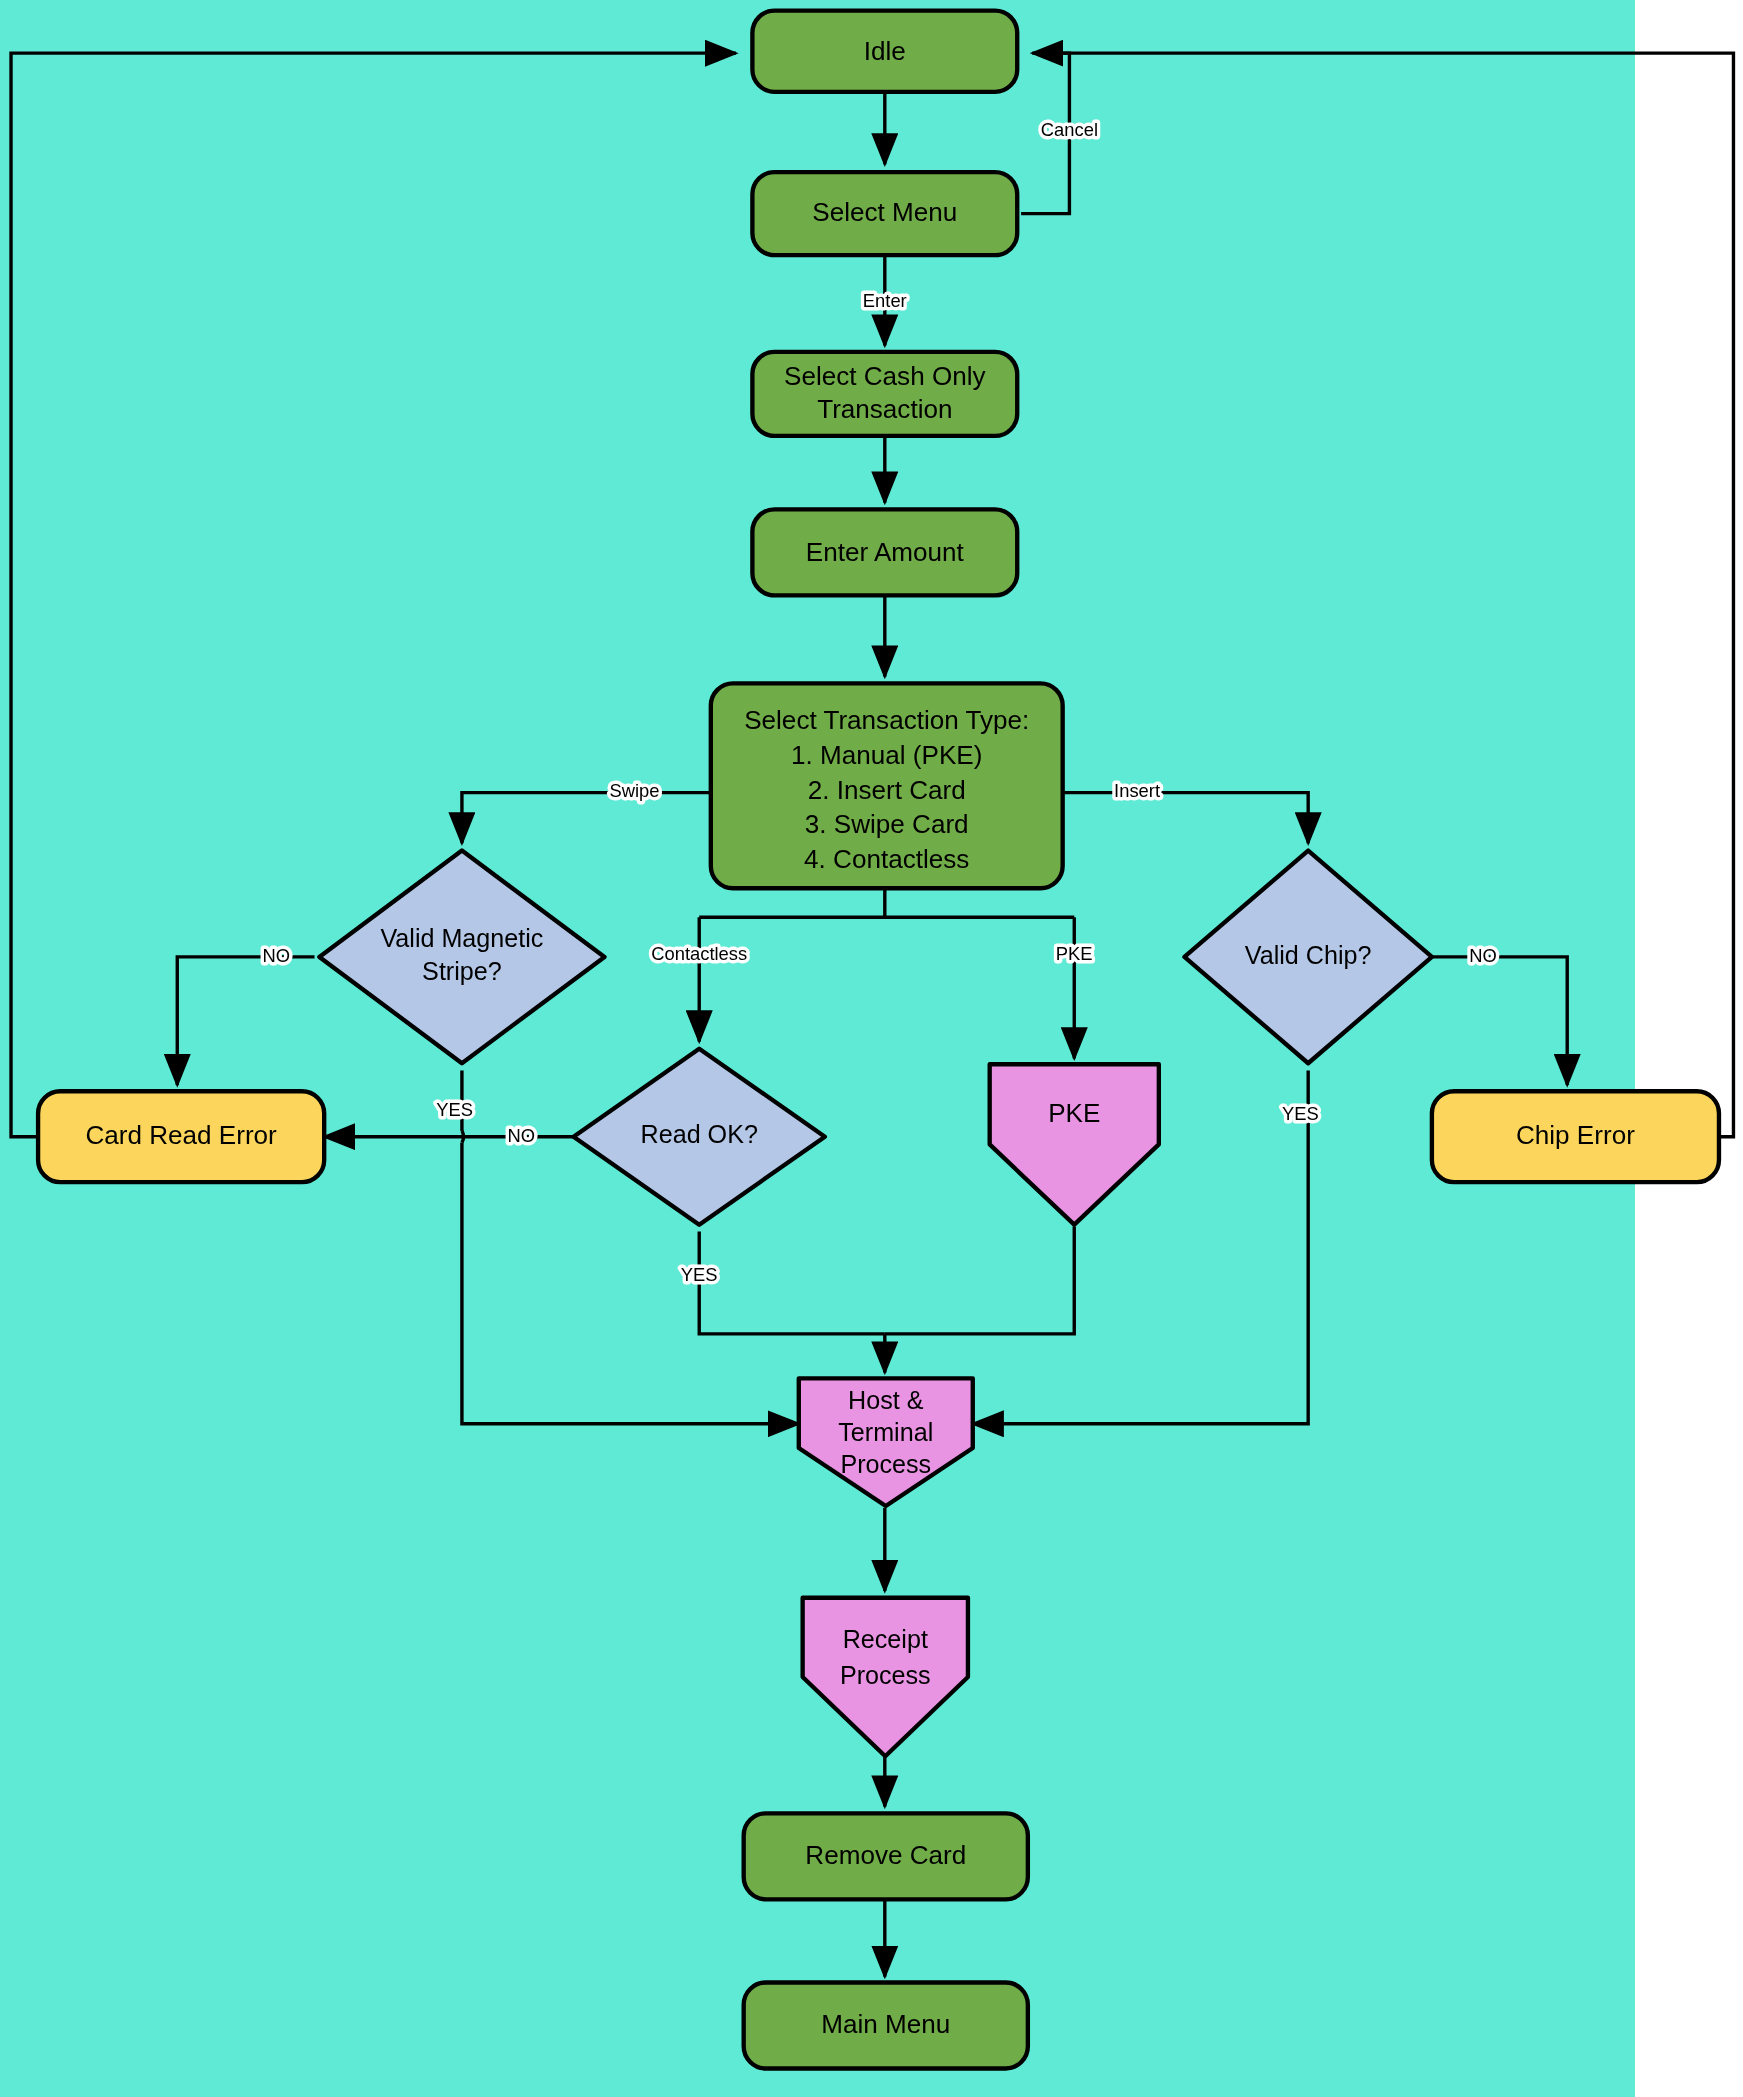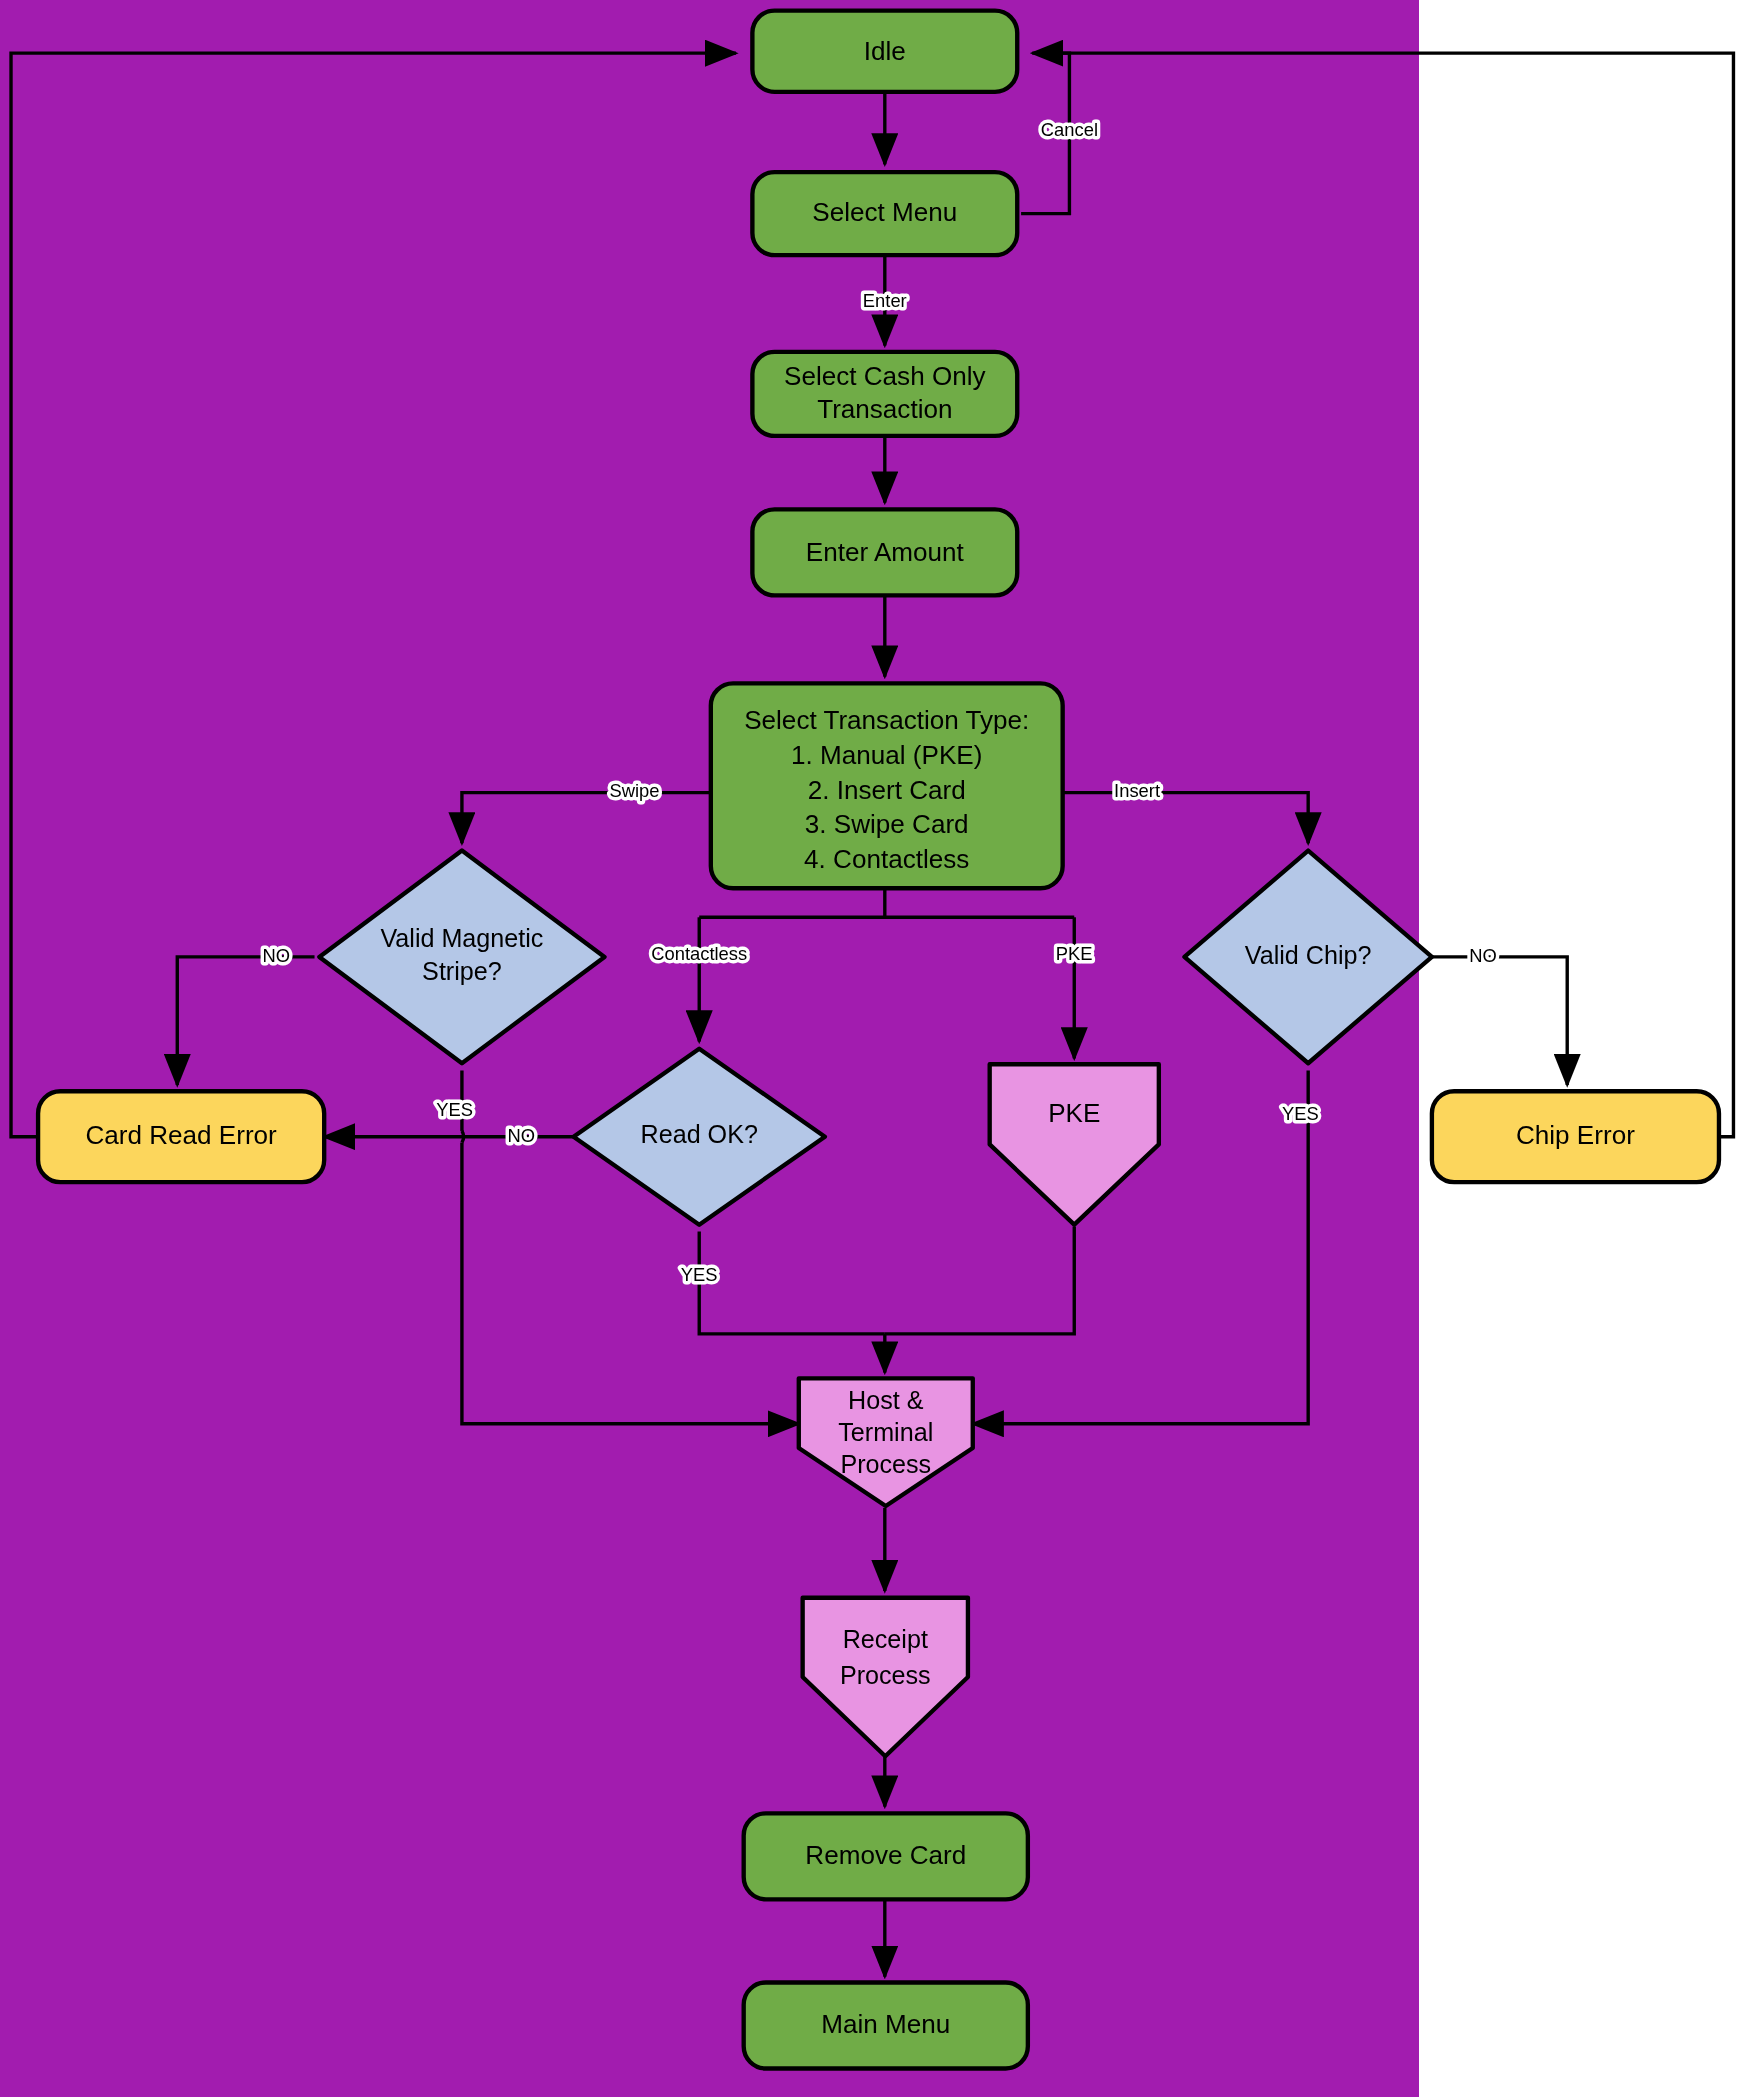--- a/index.html
+++ b/index.html
@@ -2,23 +2,23 @@
 <html style="font-size:7.7px"><head>
 <meta charset="utf-8">
 <style>
   html, body {
     margin: 0;
     padding: 0;
     background: #ffffff;
   }
   #canvas {
     position: relative;
-    width: 1419px;
+    width: 1635px;
     height: 2097px;
-    background: #a21caf;
+    background: #5eead4;
     font-family: "Liberation Sans", sans-serif;
   }
   svg#flow {
     position: absolute;
     top: 0; left: 0;
     width: 1744px;
     height: 2097px;
   }
   .node-shape {
     stroke: #000000;

